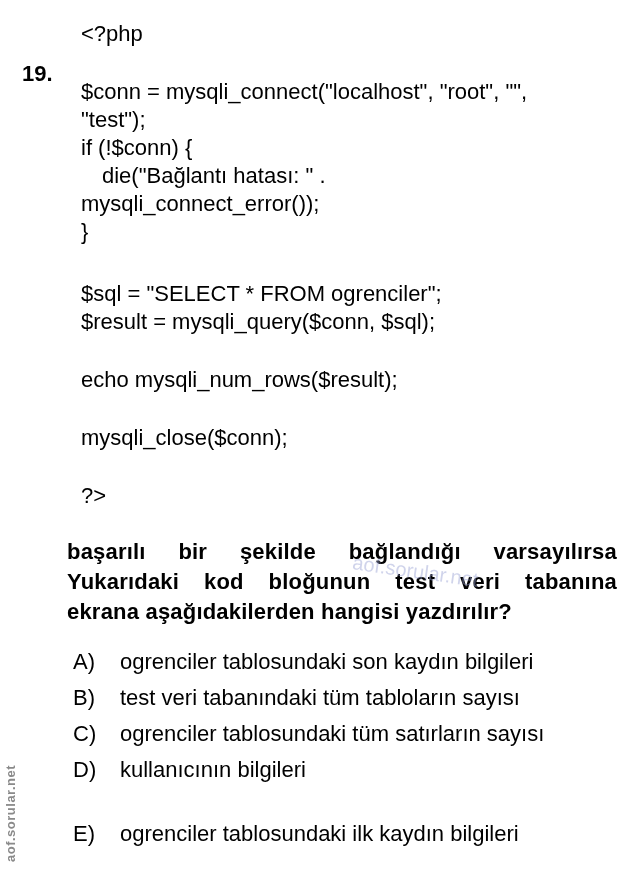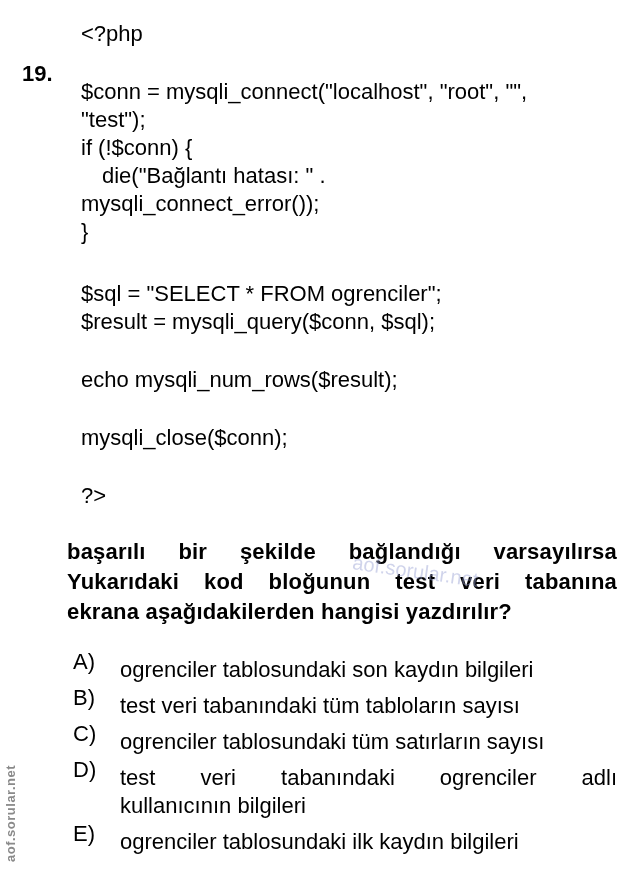--- a/index.html
+++ b/index.html
@@ -73,21 +73,21 @@
     }
     .option .letter {
       position: absolute;
       left: 0;
       top: 0;
     }
     .option .text {
       position: absolute;
       left: 47px;
       right: 0;
-      top: 8px;
+      top: 0;
     }
     .opt-d-line1 {
       display: block;
       text-align: justify;
       text-align-last: justify;
     }
     .side-watermark {
       position: absolute;
       left: 3px;
       top: 862px;
@@ -137,21 +137,20 @@
     <span class="letter">B)</span>
     <span class="text">test veri tabanındaki tüm tabloların sayısı</span>
   </div>
   <div class="option" style="top:720px;">
     <span class="letter">C)</span>
     <span class="text">ogrenciler tablosundaki tüm satırların sayısı</span>
   </div>
   <div class="option" style="top:756px; height:56px;">
     <span class="letter">D)</span>
     <span class="text">
-      <span class="opt-d-line1">test veri tabanındaki ogrenciler adlı</span>
       <span style="display:block;">kullanıcının bilgileri</span>
     </span>
   </div>
   <div class="option" style="top:820px;">
     <span class="letter">E)</span>
     <span class="text">ogrenciler tablosundaki ilk kaydın bilgileri</span>
   </div>
 </div>
 
 <div class="side-watermark">aof.sorular.net</div>

